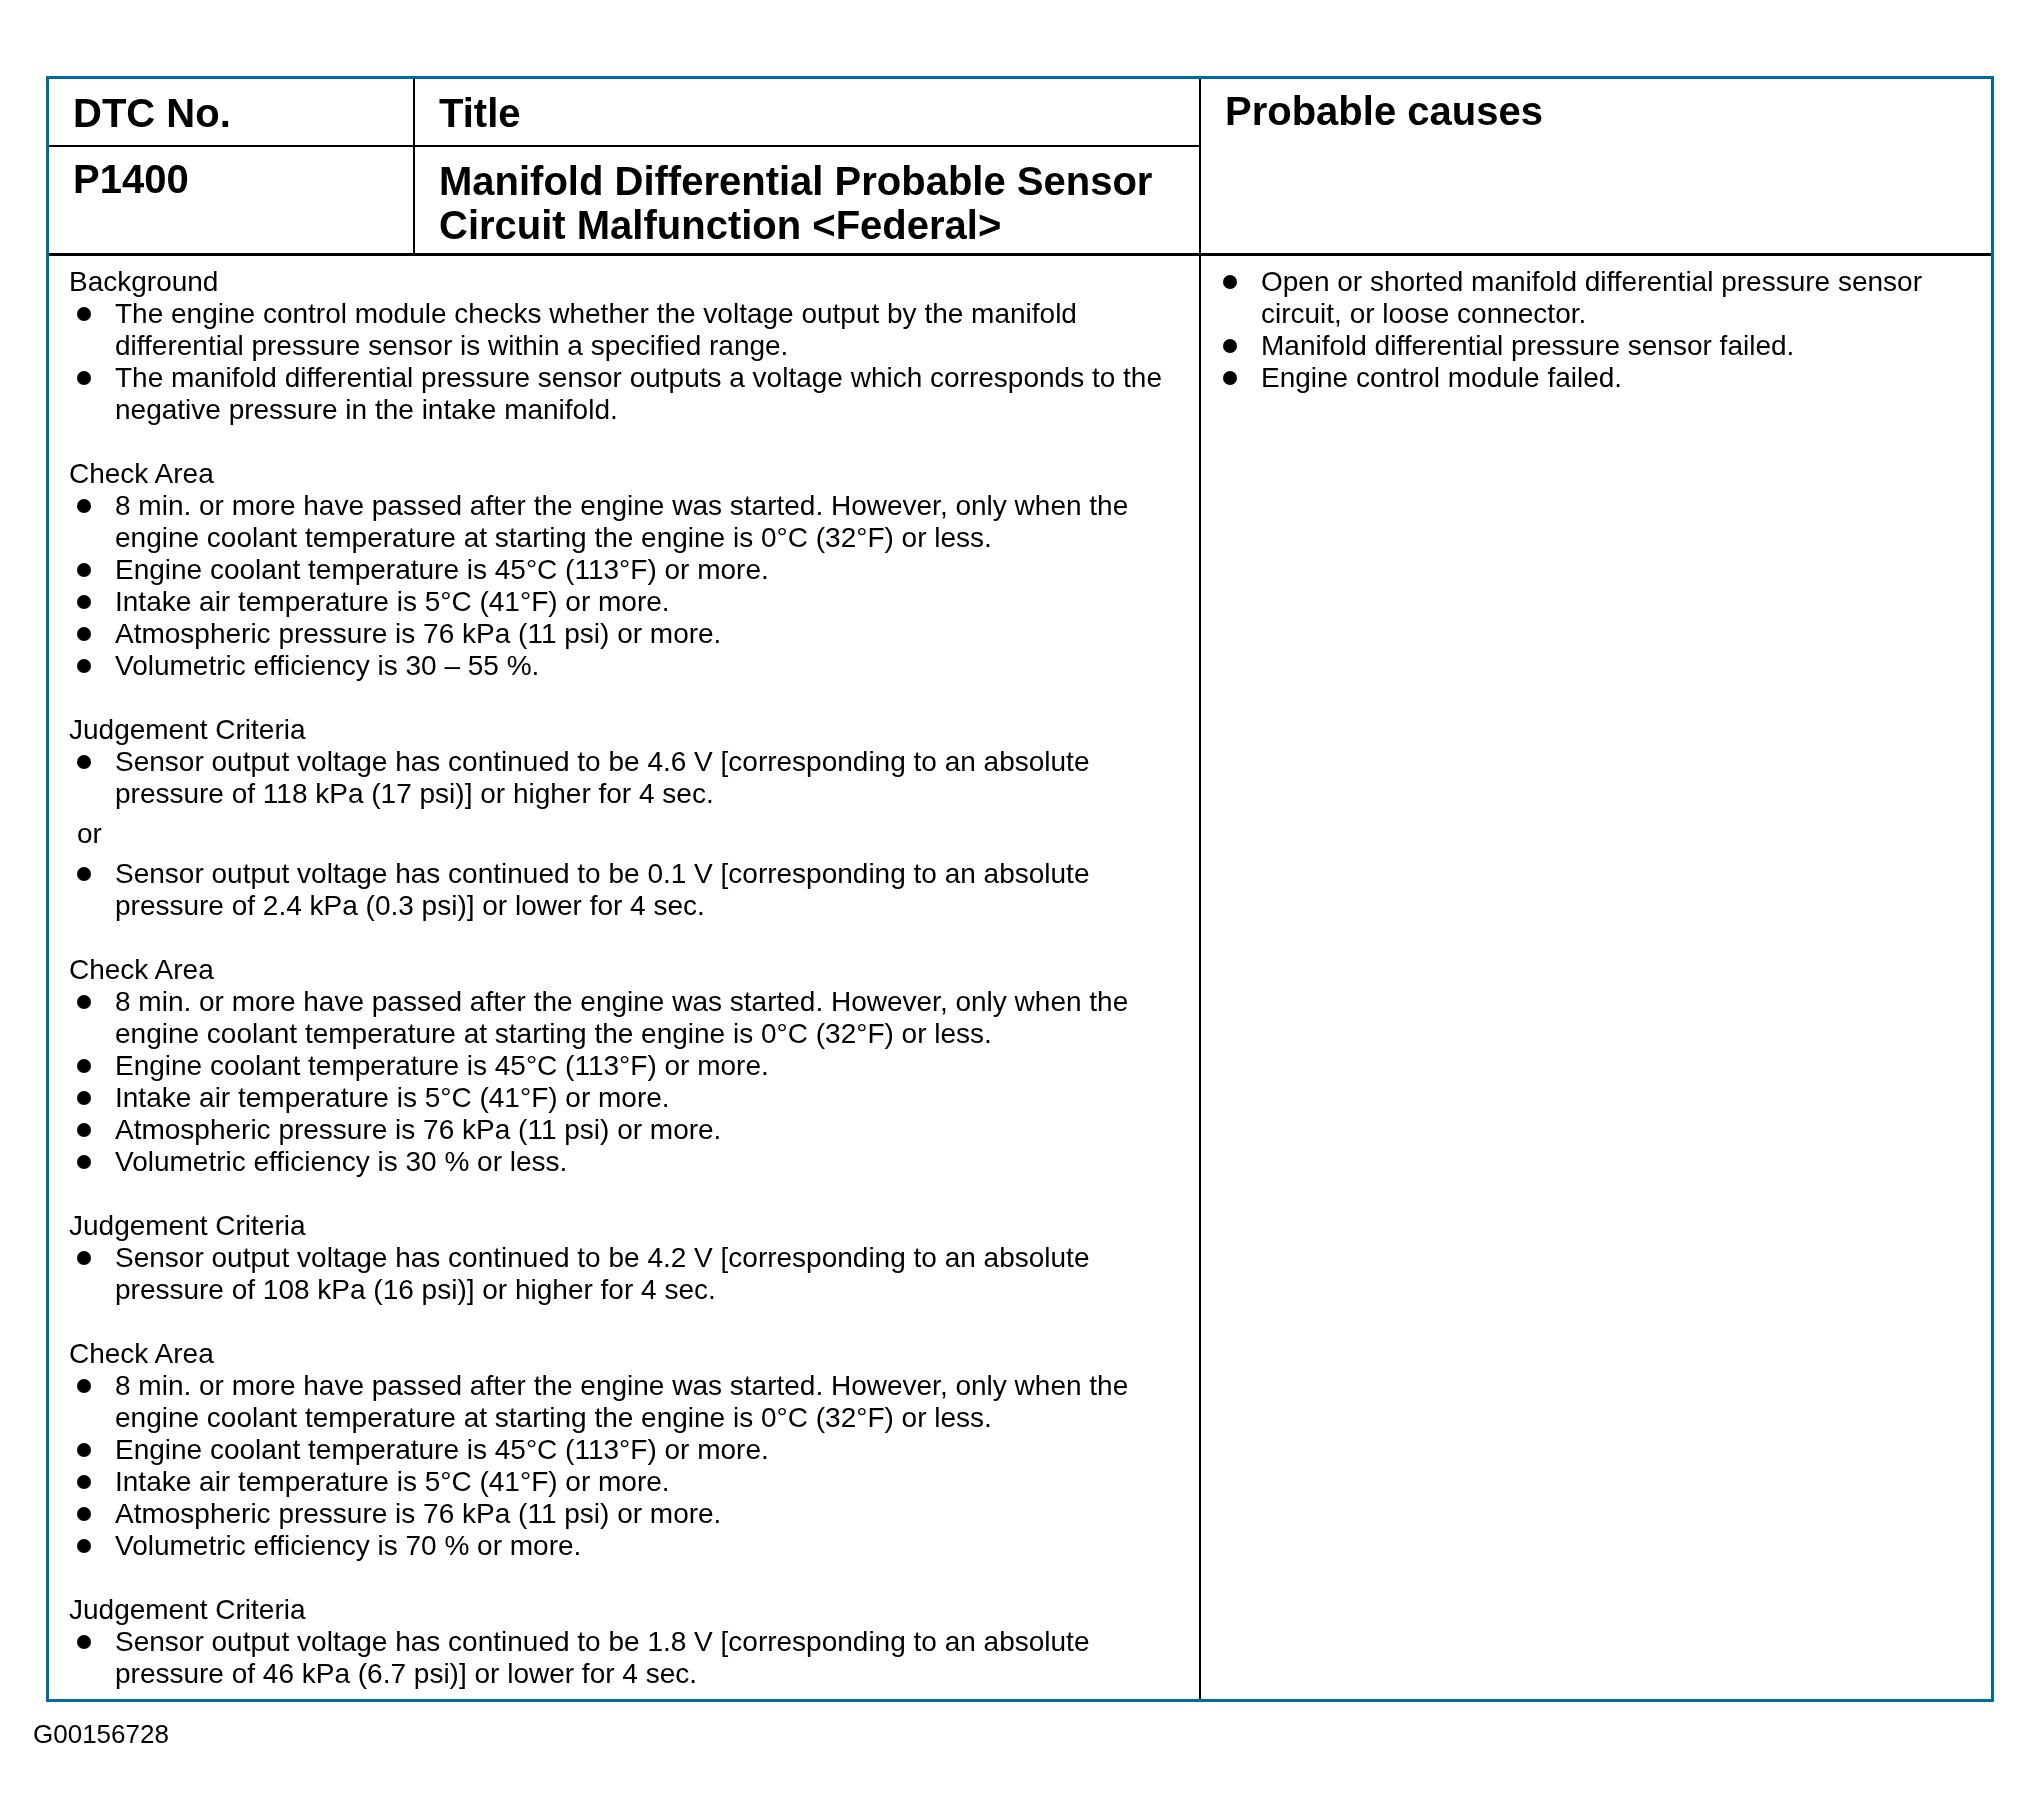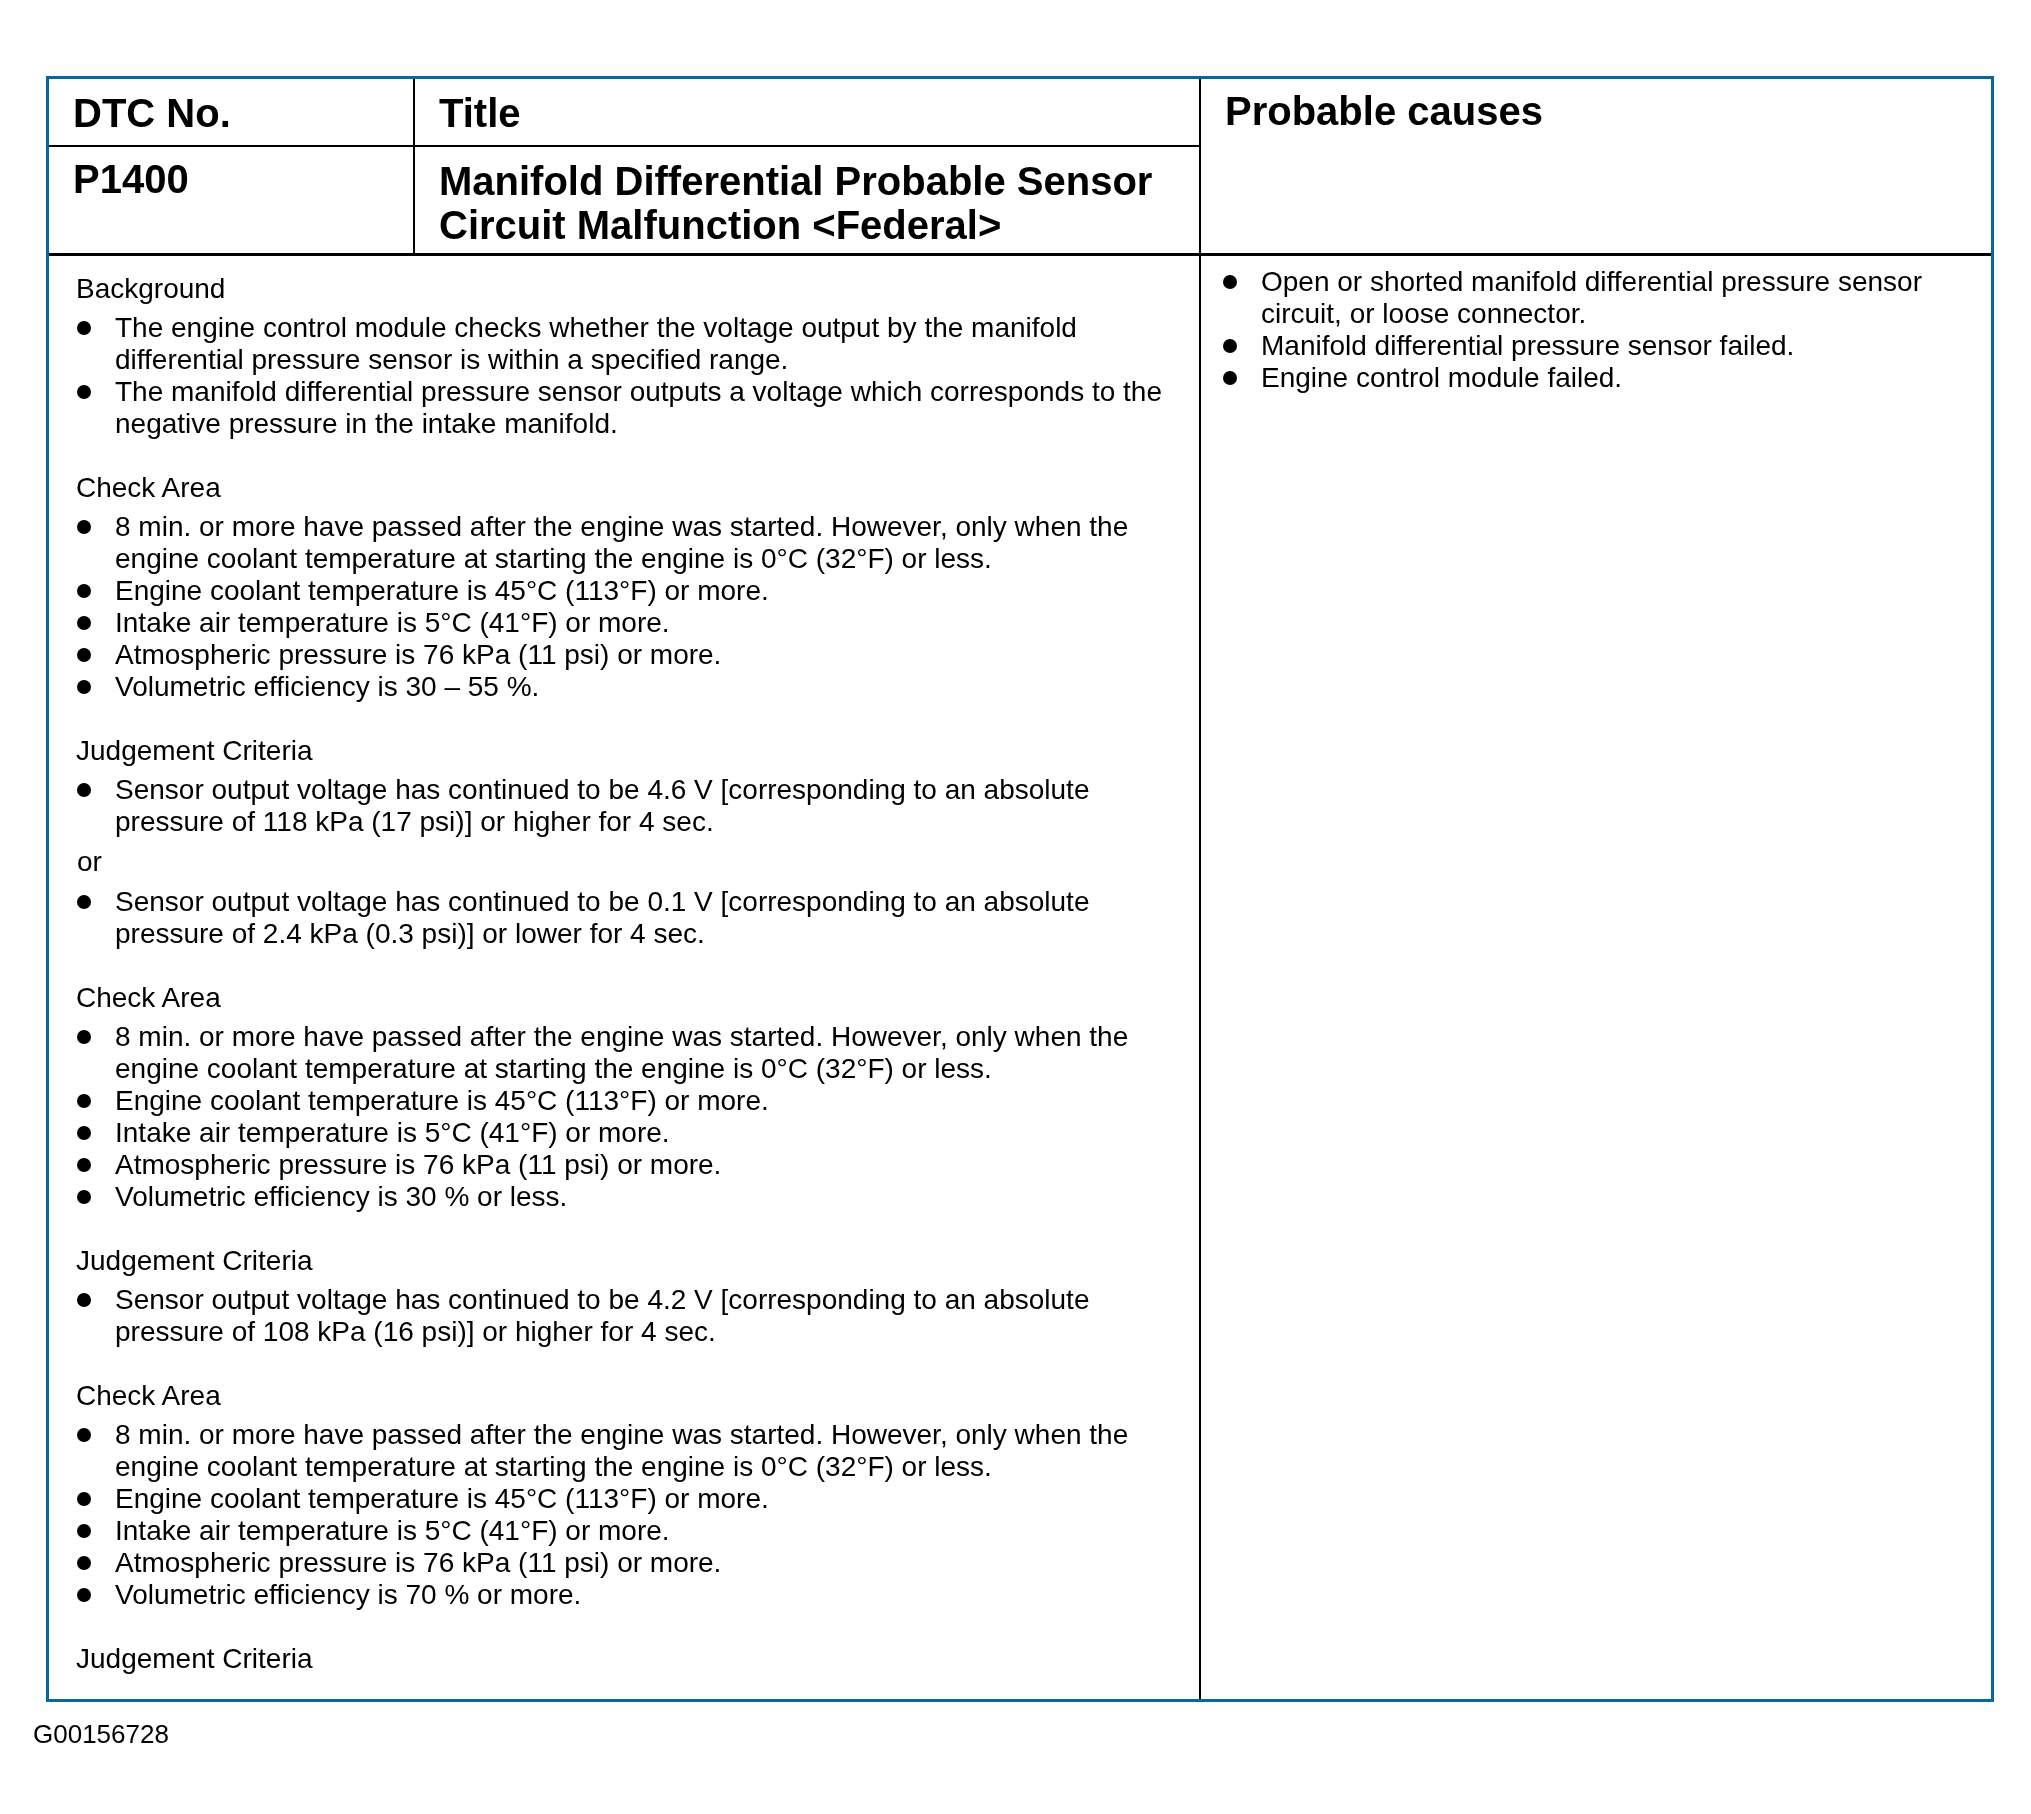--- a/index.html
+++ b/index.html
@@ -4,21 +4,21 @@
 <style>
   html, body { margin:0; padding:0; background:#ffffff; }
   body { width:2032px; height:1815px; position:relative; overflow:hidden;
          font-family:"Liberation Sans", sans-serif; color:#000; }
   .tbl { position:absolute; left:46px; top:76px; width:1948px; height:1626px;
          border:3px solid #0369a1; box-sizing:border-box; }
   .vline { position:absolute; background:#000; width:2px; }
   .hline { position:absolute; background:#000; height:2px; }
   .hdr { position:absolute; font-weight:bold; font-size:40px; line-height:44px; }
   .body-text { position:absolute; font-size:28px; line-height:32px; }
-  .section-title { margin:7px; }
+  .section-title { margin:0; }
   .section { margin-bottom:32px; }
   ul.bul { list-style:none; margin:0; padding:0; }
   ul.bul li { position:relative; padding-left:46px; }
   ul.bul li::before { content:""; position:absolute; left:8px; top:9px;
          width:14px; height:14px; border-radius:50%; background:#000; }
   .or-word { margin:8px; }
   .footer { position:absolute; left:33px; top:1719px; font-size:26px; }
 </style>
 </head>
 <body>
@@ -97,20 +97,23 @@
         <li>8 min. or more have passed after the engine was started. However, only when the engine coolant temperature at starting the engine is 0°C (32°F) or less.</li>
         <li>Engine coolant temperature is 45°C (113°F) or more.</li>
         <li>Intake air temperature is 5°C (41°F) or more.</li>
         <li>Atmospheric pressure is 76 kPa (11 psi) or more.</li>
         <li>Volumetric efficiency is 70 % or more.</li>
       </ul>
     </div>
 
     <div class="section">
       <p class="section-title">Judgement Criteria</p>
+      <ul class="bul">
+        <li>Sensor output voltage has continued to be 1.8 V [corresponding to an absolute pressure of 46 kPa (6.7 psi)] or lower for 4 sec.</li>
+      </ul>
     </div>
   </div>
 
   <div class="body-text" style="left:1166px; top:187px; width:766px;">
     <ul class="bul">
       <li>Open or shorted manifold differential pressure sensor circuit, or loose connector.</li>
       <li>Manifold differential pressure sensor failed.</li>
       <li>Engine control module failed.</li>
     </ul>
   </div>

